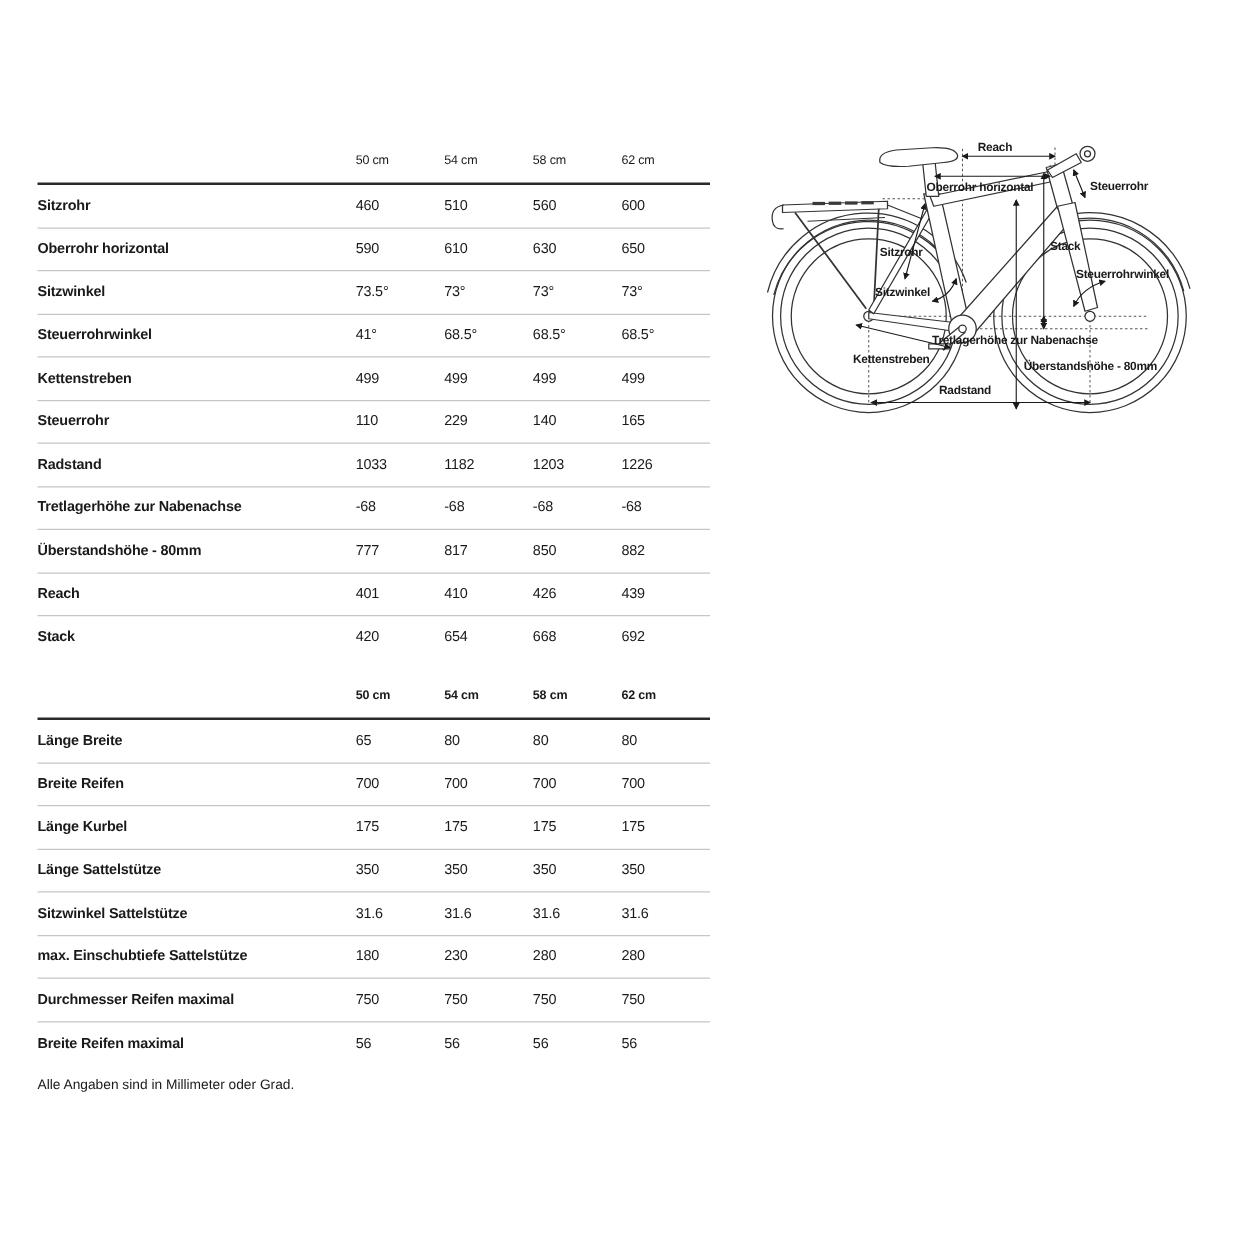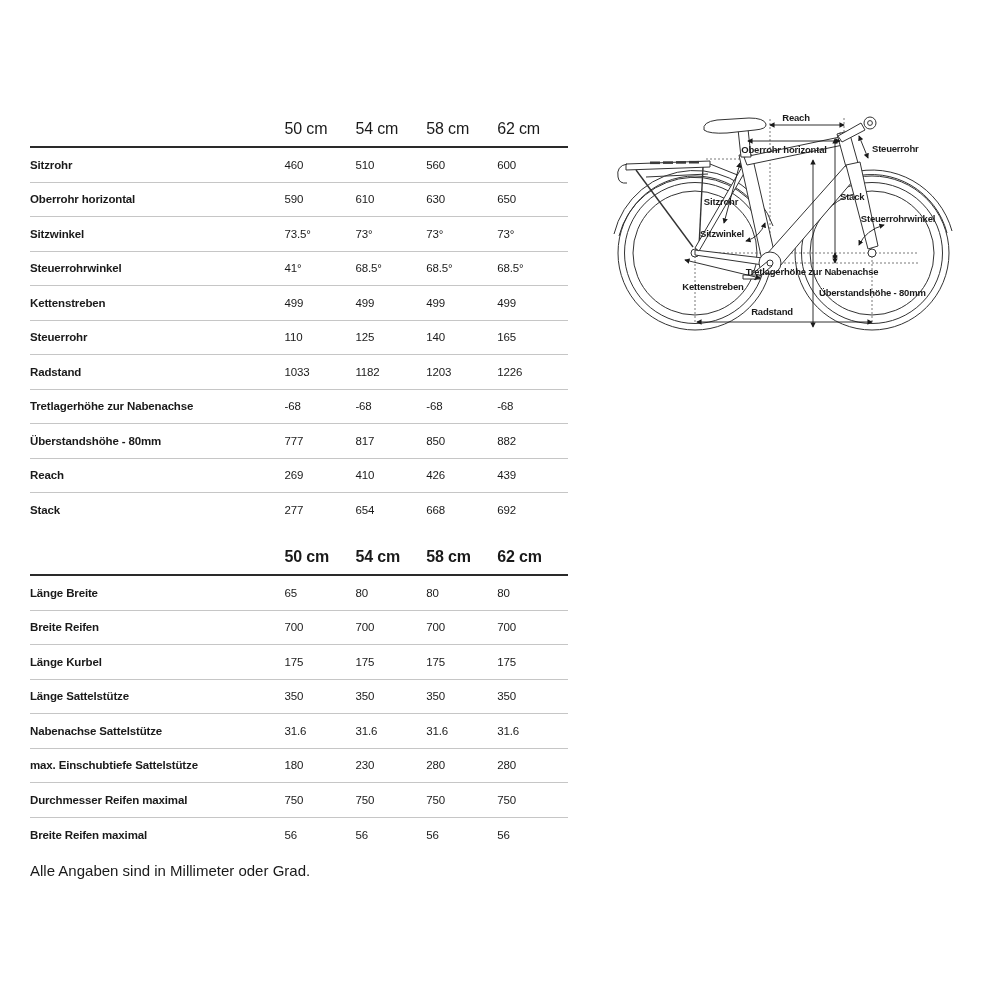--- a/index.html
+++ b/index.html
@@ -11,24 +11,24 @@
   *{box-sizing:border-box;}
   .spec-table{position:absolute;left:30px;width:538px;}
   #geometry-table{top:111px;}
   #components-table{top:539px;}
   .thead{display:flex;align-items:center;height:37px;border-bottom:2px solid #2a2a2a;}
   .trow{display:flex;align-items:center;height:34.5px;border-bottom:1px solid #c6c6c6;}
   .tbody .trow:last-child{border-bottom:none;}
   .cell{letter-spacing:-0.15px;}
   .cell.label{width:255px;font-weight:700;font-size:11.5px;}
   .cell.val{width:71px;font-size:11.5px;font-weight:400;}
-  .thead .cell.val{font-size:16px;}
+  .thead .cell.val{font-size:10px;}
   #geometry-table .thead .cell.val{font-weight:400;}
   #components-table .thead .cell.val{font-weight:700;}
-  .footer-note{position:absolute;left:30px;top:862px;font-size:15px;font-weight:400;color:#1a1a1a;}
+  .footer-note{position:absolute;left:30px;top:862px;font-size:11px;font-weight:400;color:#1a1a1a;}
   .diagram{position:absolute;left:600px;top:103px;width:380px;height:240px;}
   svg text{font-family:"Liberation Sans","DejaVu Sans",sans-serif;font-size:9.5px;font-weight:700;fill:#1a1a1a;letter-spacing:-0.2px;}
   svg .part{fill:#ffffff;stroke:#333333;stroke-width:1;stroke-linejoin:round;}
   svg .wire{fill:none;stroke:#333333;stroke-width:1;}
   svg .wire2{fill:none;stroke:#333333;stroke-width:1.4;}
   svg .dot{fill:none;stroke:#555555;stroke-width:0.8;stroke-dasharray:2,2;}
   svg .dim{fill:none;stroke:#1a1a1a;stroke-width:0.9;}
   svg .slat{fill:#3a3a3a;stroke:none;}
 </style>
 </head>
@@ -79,21 +79,21 @@
     <div class="cell label">Kettenstreben</div>
     <div class="cell val">499</div>
     <div class="cell val">499</div>
     <div class="cell val">499</div>
     <div class="cell val">499</div>
   </div>
 
   <div class="trow">
     <div class="cell label">Steuerrohr</div>
     <div class="cell val">110</div>
-    <div class="cell val">125</div>
+    <div class="cell val">229</div>
     <div class="cell val">140</div>
     <div class="cell val">165</div>
   </div>
 
   <div class="trow">
     <div class="cell label">Radstand</div>
     <div class="cell val">1033</div>
     <div class="cell val">1182</div>
     <div class="cell val">1203</div>
     <div class="cell val">1226</div>
@@ -110,29 +110,29 @@
   <div class="trow">
     <div class="cell label">Überstandshöhe - 80mm</div>
     <div class="cell val">777</div>
     <div class="cell val">817</div>
     <div class="cell val">850</div>
     <div class="cell val">882</div>
   </div>
 
   <div class="trow">
     <div class="cell label">Reach</div>
-    <div class="cell val">269</div>
+    <div class="cell val">401</div>
     <div class="cell val">410</div>
     <div class="cell val">426</div>
     <div class="cell val">439</div>
   </div>
 
   <div class="trow">
     <div class="cell label">Stack</div>
-    <div class="cell val">277</div>
+    <div class="cell val">420</div>
     <div class="cell val">654</div>
     <div class="cell val">668</div>
     <div class="cell val">692</div>
   </div>
 </div>
 </div>
 
 <div class="spec-table" id="components-table">
   <div class="thead">
     <div class="cell label"></div>
@@ -168,21 +168,21 @@
 
   <div class="trow">
     <div class="cell label">Länge Sattelstütze</div>
     <div class="cell val">350</div>
     <div class="cell val">350</div>
     <div class="cell val">350</div>
     <div class="cell val">350</div>
   </div>
 
   <div class="trow">
-    <div class="cell label">Nabenachse Sattelstütze</div>
+    <div class="cell label">Sitzwinkel Sattelstütze</div>
     <div class="cell val">31.6</div>
     <div class="cell val">31.6</div>
     <div class="cell val">31.6</div>
     <div class="cell val">31.6</div>
   </div>
 
   <div class="trow">
     <div class="cell label">max. Einschubtiefe Sattelstütze</div>
     <div class="cell val">180</div>
     <div class="cell val">230</div>

